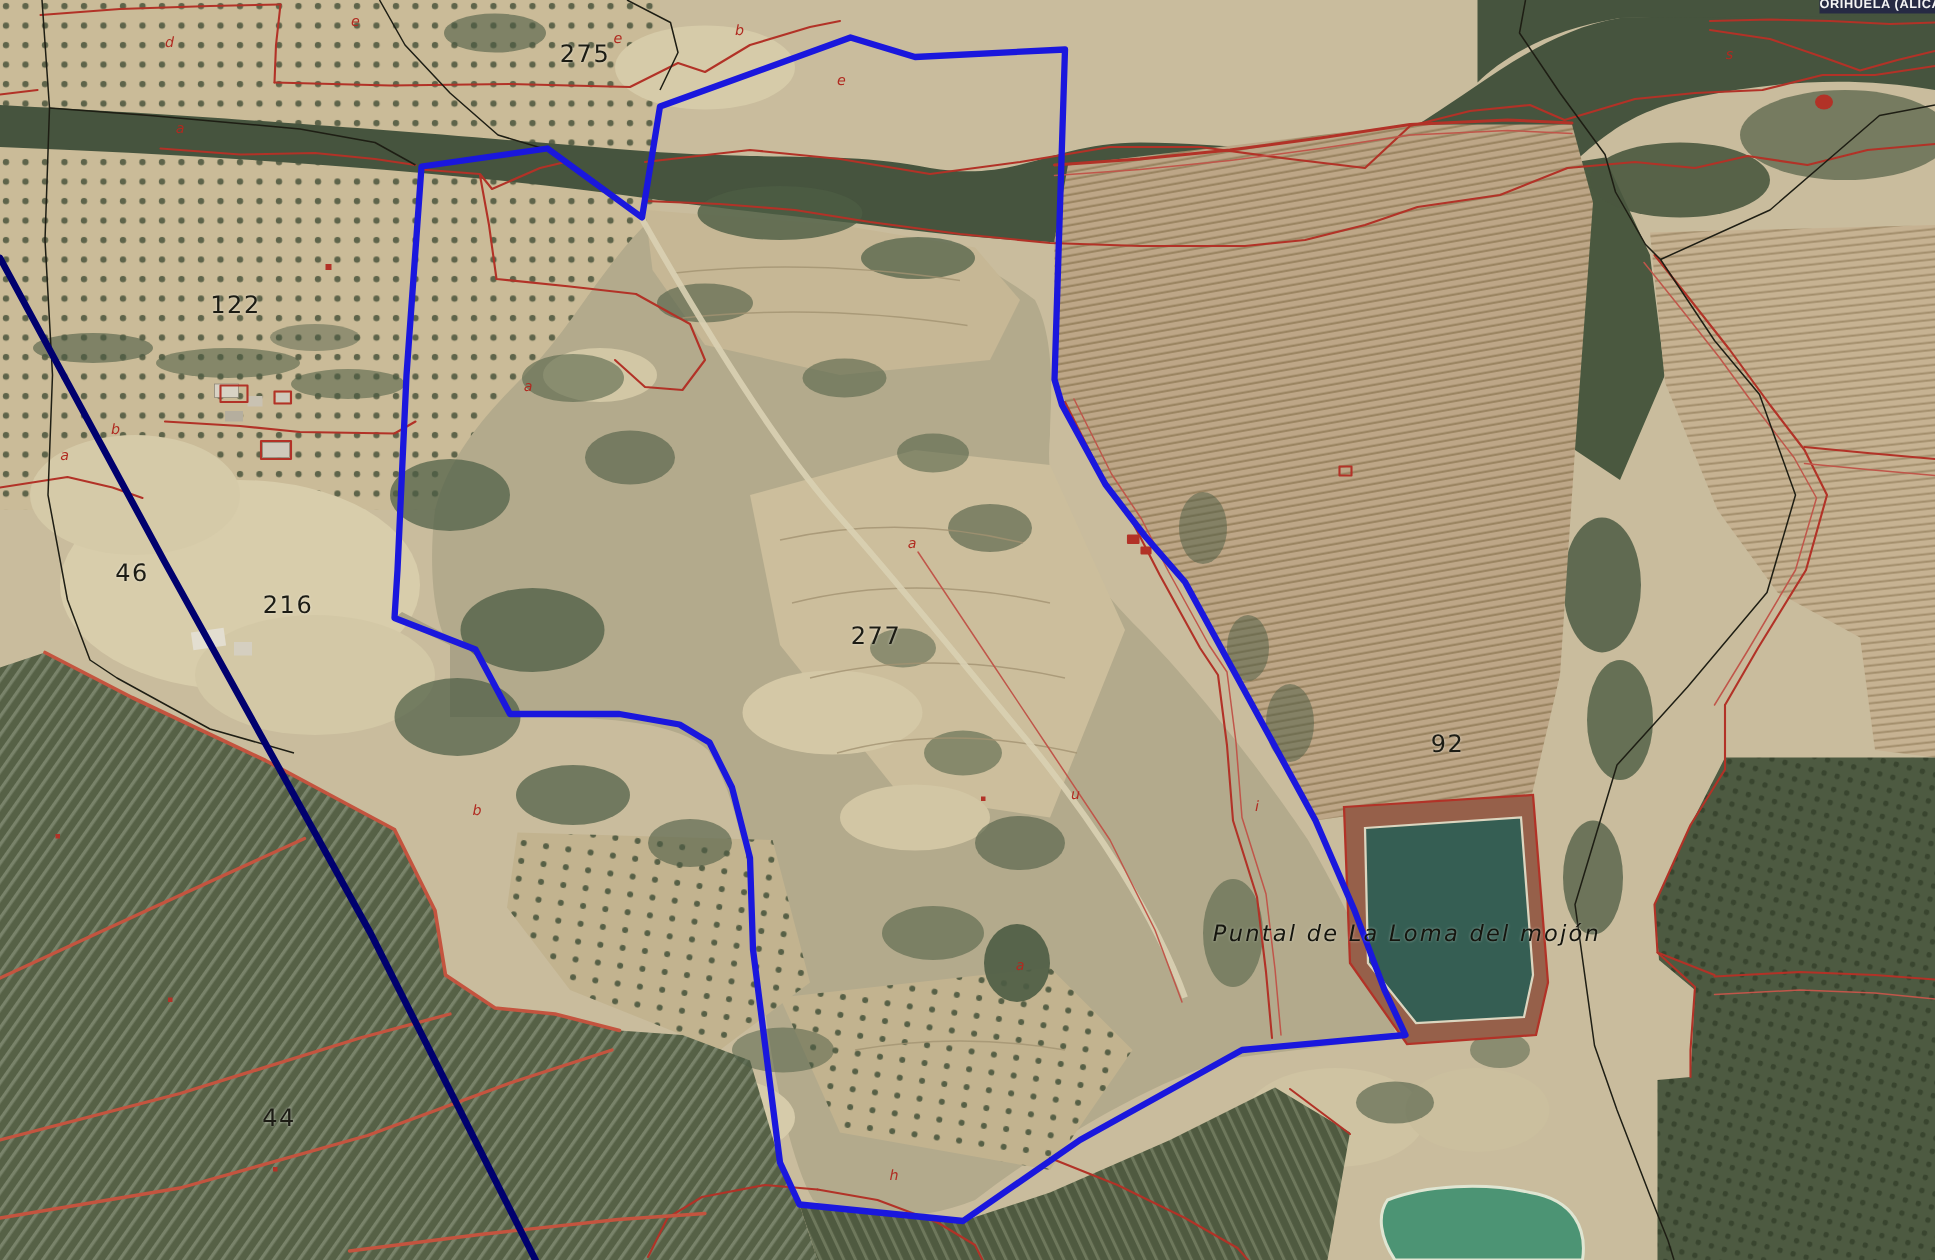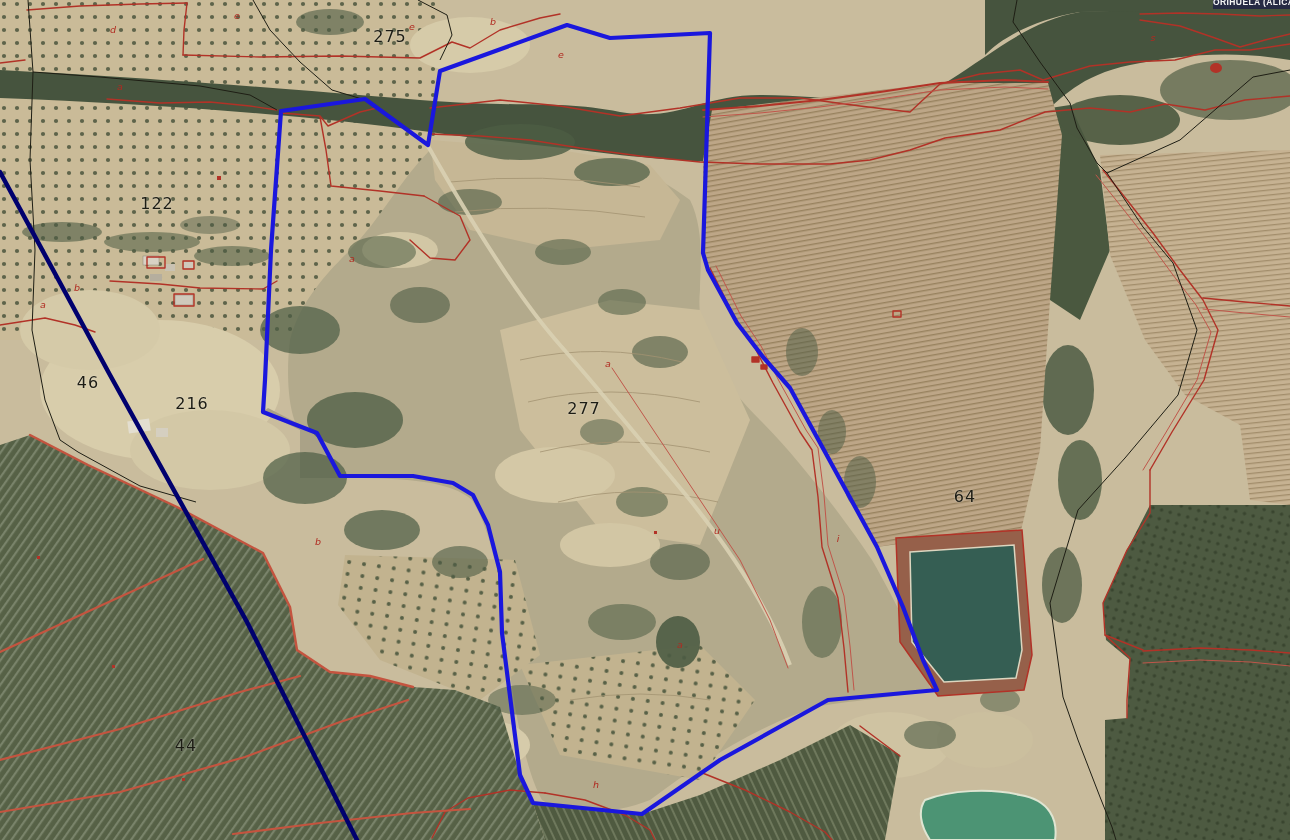--- a/index.html
+++ b/index.html
@@ -233,24 +233,25 @@
 
   <polyline points="0,172 110,375 247,622 357,840" stroke="#00006e" stroke-width="4.5" fill="none" stroke-linecap="round"></polyline>
 
   <polygon points="281,111 365,99 428,145 440,71 567,25 610,38 710,33 703,253 708,270 737,323 763,357 790,388 877,547 903,607 923,660 937,690 828,700 720,760 642,814 533,803 520,775 502,633 500,572 488,525 473,495 453,483 413,476 340,476 317,433 263,412 265,380 271,250" fill="none" stroke="#1a17dd" stroke-width="4.2" stroke-linejoin="round"></polygon>
 </svg>
 
 <span class="num" style="left:390px;top:36px">275</span>
 <span class="num" style="left:157px;top:203px">122</span>
 <span class="num" style="left:88px;top:382px">46</span>
 <span class="num" style="left:192px;top:403px">216</span>
-<span class="num" style="left:584px;top:408px">277</span>
-<span class="num" style="left:965px;top:496px">64</span>
+<span class="num" style="left:584px;top:424px">277</span>
+<span class="num" style="left:965px;top:496px">92</span>
 <span class="num" style="left:186px;top:745px">44</span>
 
+<span class="plname" style="left:938px;top:622px">Puntal de La Loma del mojón</span>
 
 <span class="rletter" style="left:113px;top:29px">d</span>
 <span class="rletter" style="left:237px;top:15px">e</span>
 <span class="rletter" style="left:120px;top:86px">a</span>
 <span class="rletter" style="left:412px;top:26px">e</span>
 <span class="rletter" style="left:493px;top:21px">b</span>
 <span class="rletter" style="left:561px;top:54px">e</span>
 <span class="rletter" style="left:608px;top:363px">a</span>
 <span class="rletter" style="left:77px;top:287px">b</span>
 <span class="rletter" style="left:43px;top:304px">a</span>

